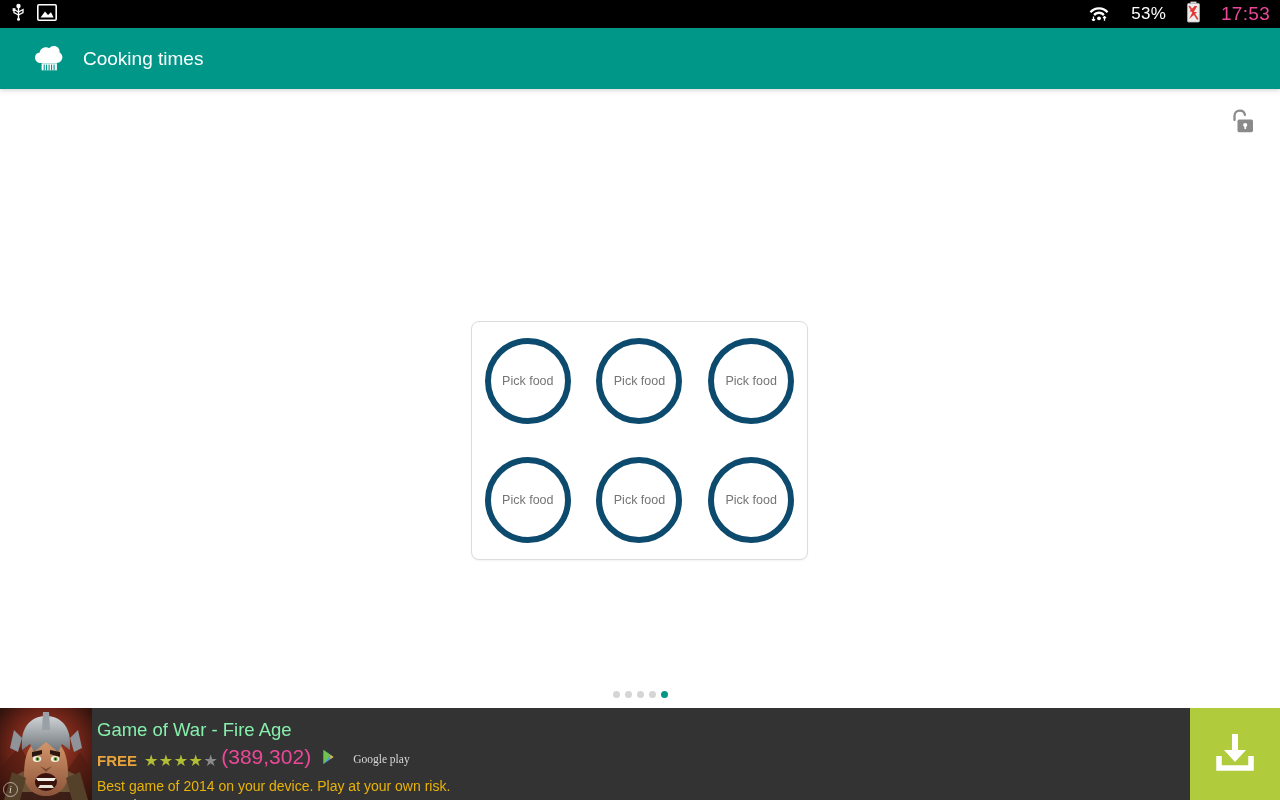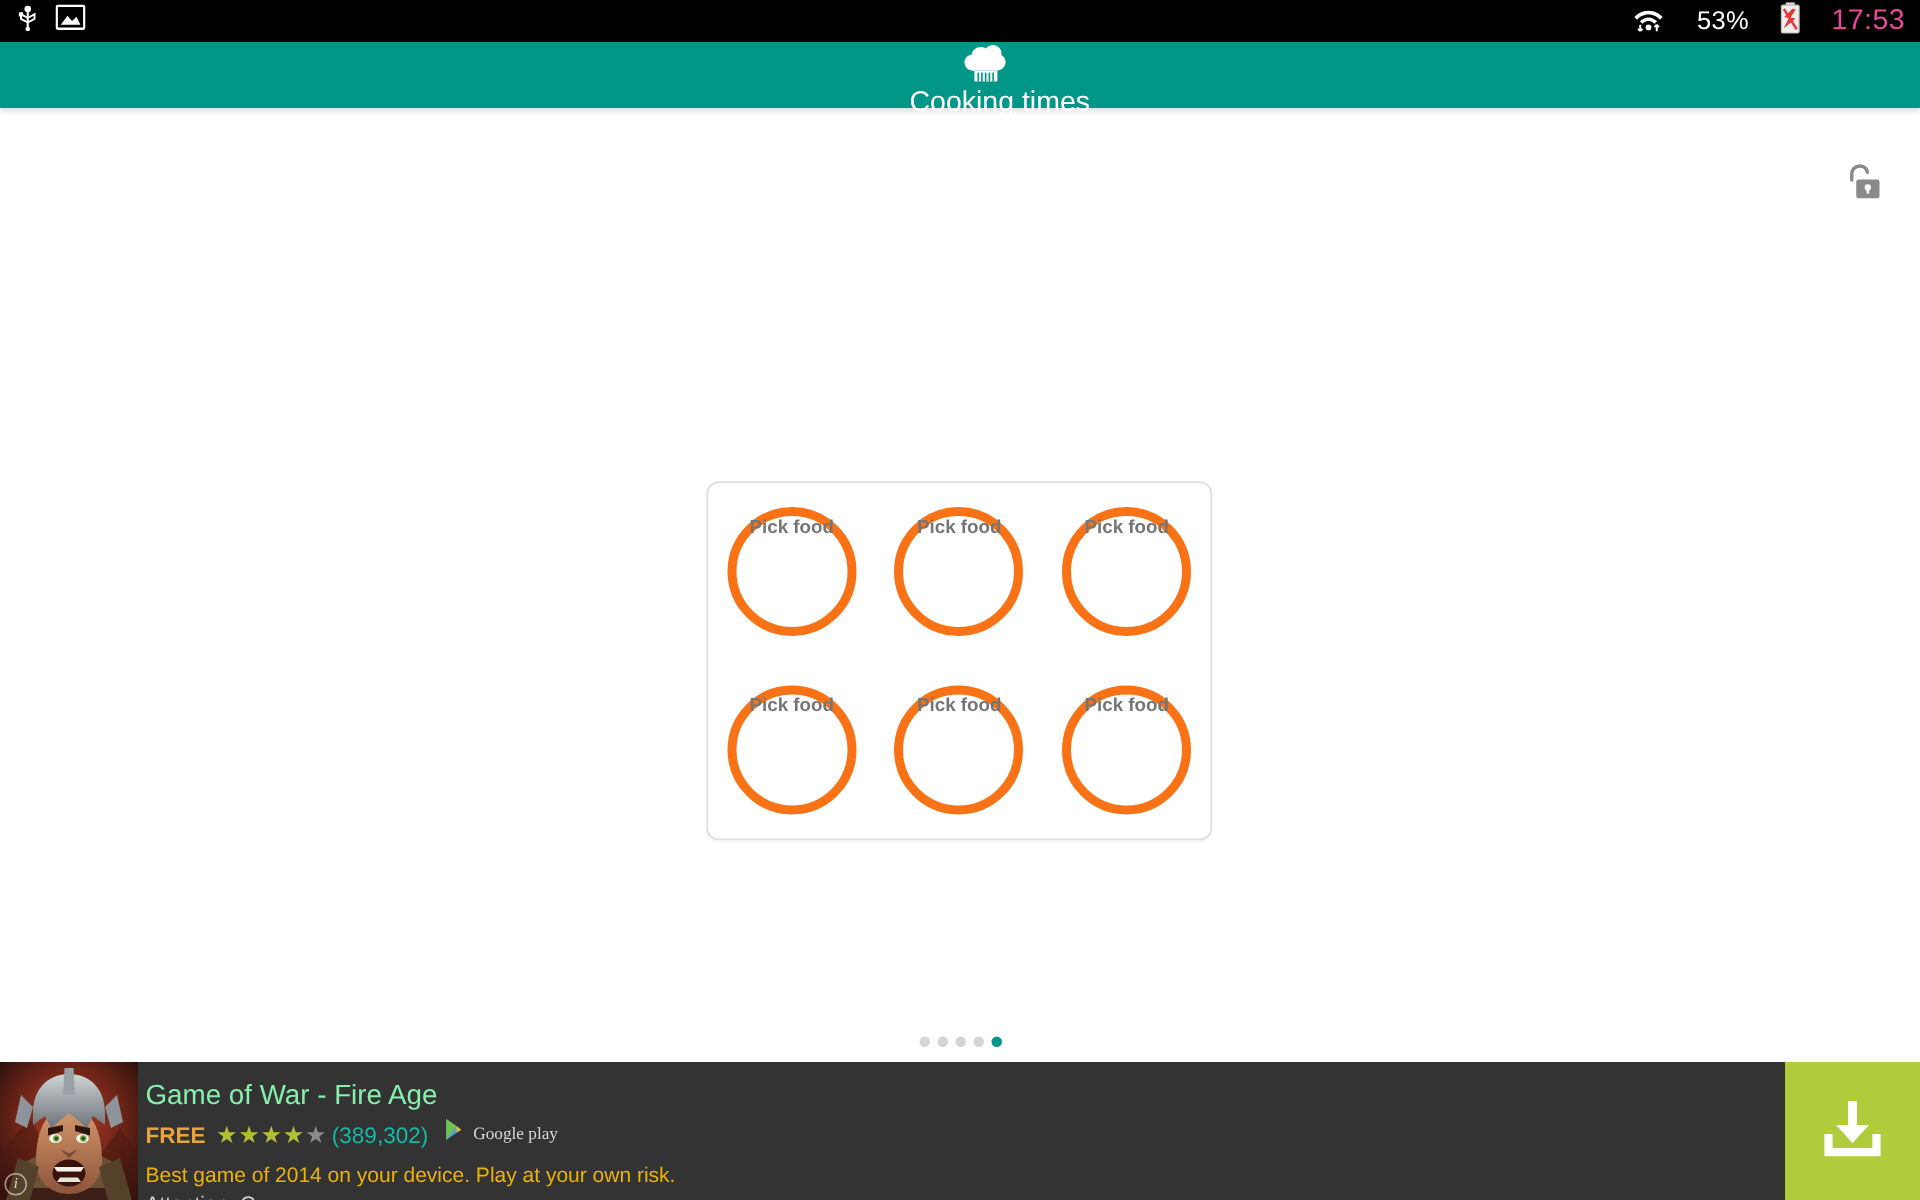--- a/index.html
+++ b/index.html
@@ -53,28 +53,27 @@
     font-size: 19px;
     font-family: "Liberation Sans", sans-serif;
     letter-spacing: 0.3px;
   }
 
   
   .app-bar {
     position: absolute;
     top: 28px; left: 0;
     width: 1280px;
-    height: 44px;
+    height: 61px;
     background: #009688;
     display: flex;
     align-items: center;
     padding-left: 34px;
     box-shadow: 0 2px 4px rgba(0,0,0,0.14);
     z-index: 5;
-    flex-direction: column;
   }
   .app-logo {
     width: 30px;
     height: 30px;
     flex: none;
   }
   .app-title {
     color: #ffffff;
     font-size: 19px;
     margin-left: 19px;
@@ -115,26 +114,26 @@
     display: grid;
     grid-template-columns: repeat(3, 1fr);
     grid-template-rows: repeat(2, 1fr);
     align-items: center;
     justify-items: center;
   }
 
   .pick-circle {
     width: 86px;
     height: 86px;
-    border: 6px solid #f97316;
+    border: 6px solid #0c4a6e;
     border-radius: 50%;
     display: flex;
+    align-items: center;
     justify-content: center;
     background: #ffffff;
-    font-weight: bold;
   }
   .pick-circle span {
     color: #757575;
     font-size: 12.5px;
     font-family: "Liberation Sans", sans-serif;
     white-space: nowrap;
   }
 
   
   .page-dots {
@@ -213,29 +212,29 @@
     font-family: "Liberation Sans", sans-serif;
   }
   .ad-stars {
     font-size: 16px;
     letter-spacing: 0.5px;
     line-height: 1;
   }
   .star-full { color: #b2be34; }
   .star-empty { color: #8a8a8a; }
   .ad-rating-count {
-    color: #14b8a6;
-    font-size: 15px;
+    color: #ec4899;
+    font-size: 21px;
     font-family: "Liberation Sans", sans-serif;
     margin-left: -4px;
   }
   .gp-badge {
     display: flex;
     align-items: center;
-    gap: 4px;
+    gap: 16px;
     margin-left: 4px;
   }
   .gp-text {
     color: #d8d8d8;
     font-size: 11.5px;
     font-family: "Liberation Serif", serif;
   }
   .ad-desc {
     color: #eab308;
     font-size: 14px;

